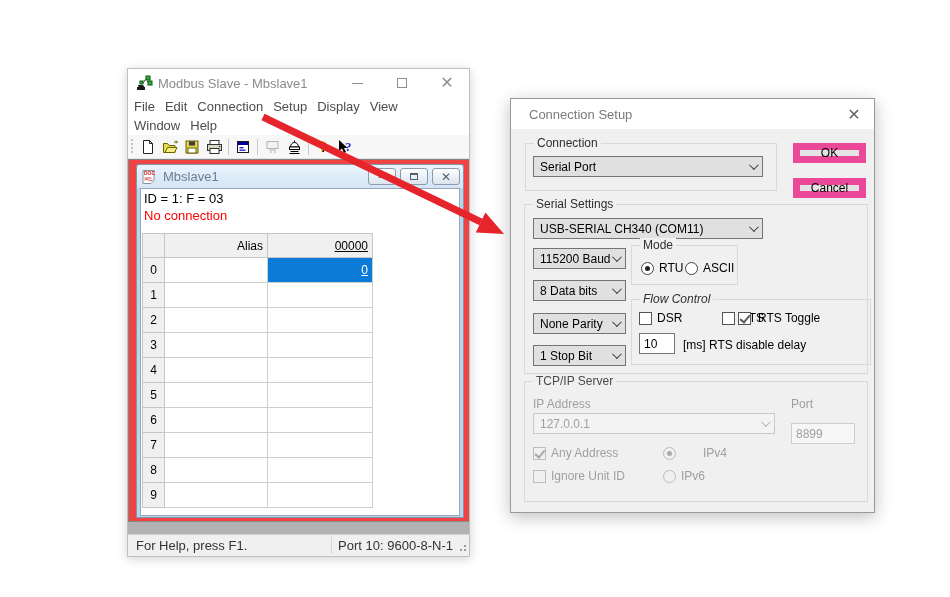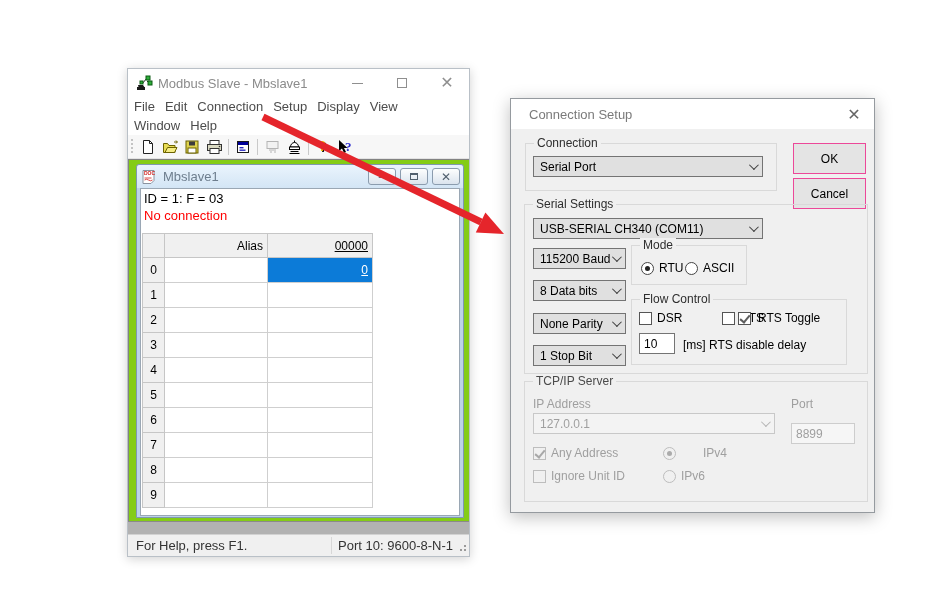--- a/index.html
+++ b/index.html
@@ -22,21 +22,21 @@
   .menu-row { display:flex; padding-left:1px; height:19px; align-items:center; }
   .menu-item { padding:0 5px; white-space:nowrap; }
 
   .mw-toolbar { left:0; top:66px; width:100%; height:24px; background:#f7f7f7;
                 display:flex; align-items:center; border-bottom:1px solid #e3e3e3; }
   .tb-grip { width:2px; height:16px; margin:0 4px 0 3px;
              background:repeating-linear-gradient(#c3c3c3 0 2px, transparent 2px 4px); }
   .tb-btn { width:22px; height:20px; display:flex; align-items:center; justify-content:center; }
   .tb-sep { width:1px; height:16px; background:#c9c9c9; margin:0 3px; }
 
-  .mdi { left:0; top:90px; width:341px; height:362px; background:#84cc16;
+  .mdi { left:0; top:90px; width:341px; height:362px; background:#ef4444;
          border-top:1px solid #828282; border-left:1px solid #828282; }
 
   
   #doc-win { left:7px; top:4px; width:328px; height:354px; background:#bdd3e8;
              border:1px solid #7f98b0; border-radius:3px 3px 0 0; }
   .dw-titlebar { left:0; top:0; width:100%; height:23px; display:flex; align-items:center;
                  background:linear-gradient(#eaf4fd,#d3e5f5); border-radius:3px 3px 0 0; }
   .dw-title { font-size:13px; color:#6e7e8e; margin-left:5px; }
   .doc-icon { width:17px; height:16px; margin-left:4px; }
   .dw-btns { margin-left:auto; margin-right:3px; display:flex; gap:4px; }
@@ -76,21 +76,21 @@
   .group { border:1px solid #d9d9d9; }
   .group-label { position:absolute; top:-8px; left:8px; background:#f0f0f0; padding:0 3px;
                  font-size:12px; color:#2e2e2e; white-space:nowrap; }
   .group-label.dim { color:#4a4a4a; }
   .combo { background:#e0e0e0; border:1px solid #747474; height:21px; display:flex;
            align-items:center; padding:0 6px; font-size:12px; color:#000; white-space:nowrap; }
   .combo .chev { margin-left:auto; width:7px; height:7px; border-right:1px solid #3e3e3e;
                  border-bottom:1px solid #3e3e3e; transform:rotate(45deg) translateY(-2px); }
   .combo.disabled { background:#f3f3f3; border-color:#c8c8c8; color:#9f9f9f; }
   .combo.disabled .chev { border-color:#b5b5b5; }
-  .btn { background:#e4e4e4; border:1px solid #ec4899; height:31px; display:flex;
+  .btn { background:#e4e4e4; border:7px solid #ec4899; height:20px; display:flex;
          align-items:center; justify-content:center; font-size:12px; color:#000; }
   .lbl { font-size:12px; color:#000; white-space:nowrap; }
   .lbl.gray { color:#9f9f9f; }
   .cb { display:flex; align-items:center; gap:5px; font-size:12px; color:#000; }
   .cb .box { width:13px; height:13px; background:#ffffff; border:1px solid #555555;
              position:relative; flex:0 0 auto; }
   .cb .box.checked::after { content:""; position:absolute; left:3px; top:0px; width:4px; height:8px;
              border-right:2px solid #5d5d5d; border-bottom:2px solid #5d5d5d; transform:rotate(40deg); }
   .cb.disabled { color:#9f9f9f; }
   .cb.disabled .box { background:#f0f0f0; border-color:#bdbdbd; }
@@ -348,33 +348,33 @@
   </div>
   <div class="combo abs" style="left:22px; top:214px; width:93px;">
     <span>None Parity</span>
     <span class="chev"></span>
   </div>
   <div class="combo abs" style="left:22px; top:246px; width:93px;">
     <span>1 Stop Bit</span>
     <span class="chev"></span>
   </div>
 
-  <div class="group abs" style="left:120px; top:146px; width:116px; height:40px;">
+  <div class="group abs" style="left:120px; top:146px; width:107px; height:40px;">
     <span class="group-label">Mode</span>
   </div>
   <div class="rb abs" style="left:130px; top:162px;">
     <span class="dot on"></span>
     <span>RTU</span>
   </div>
   <div class="rb abs" style="left:174px; top:162px;">
     <span class="dot"></span>
     <span>ASCII</span>
   </div>
 
-  <div class="group abs" style="left:120px; top:200px; width:216px; height:66px;">
+  <div class="group abs" style="left:120px; top:200px; width:240px; height:66px;font-style:italic;">
     <span class="group-label">Flow Control</span>
   </div>
   <div class="cb abs" style="left:128px; top:212px;">
     <span class="box"></span>
     <span>DSR</span>
   </div>
   <div class="cb abs" style="left:175px; top:212px;padding-left:36px;">
     <span class="box"></span>
     <span>CTS</span>
   </div>

